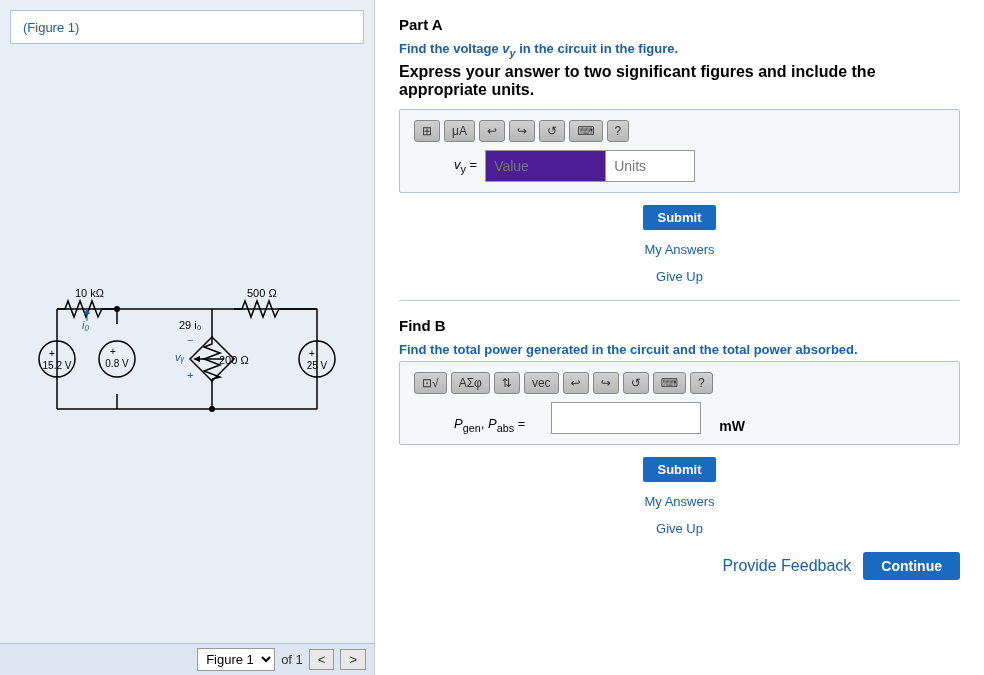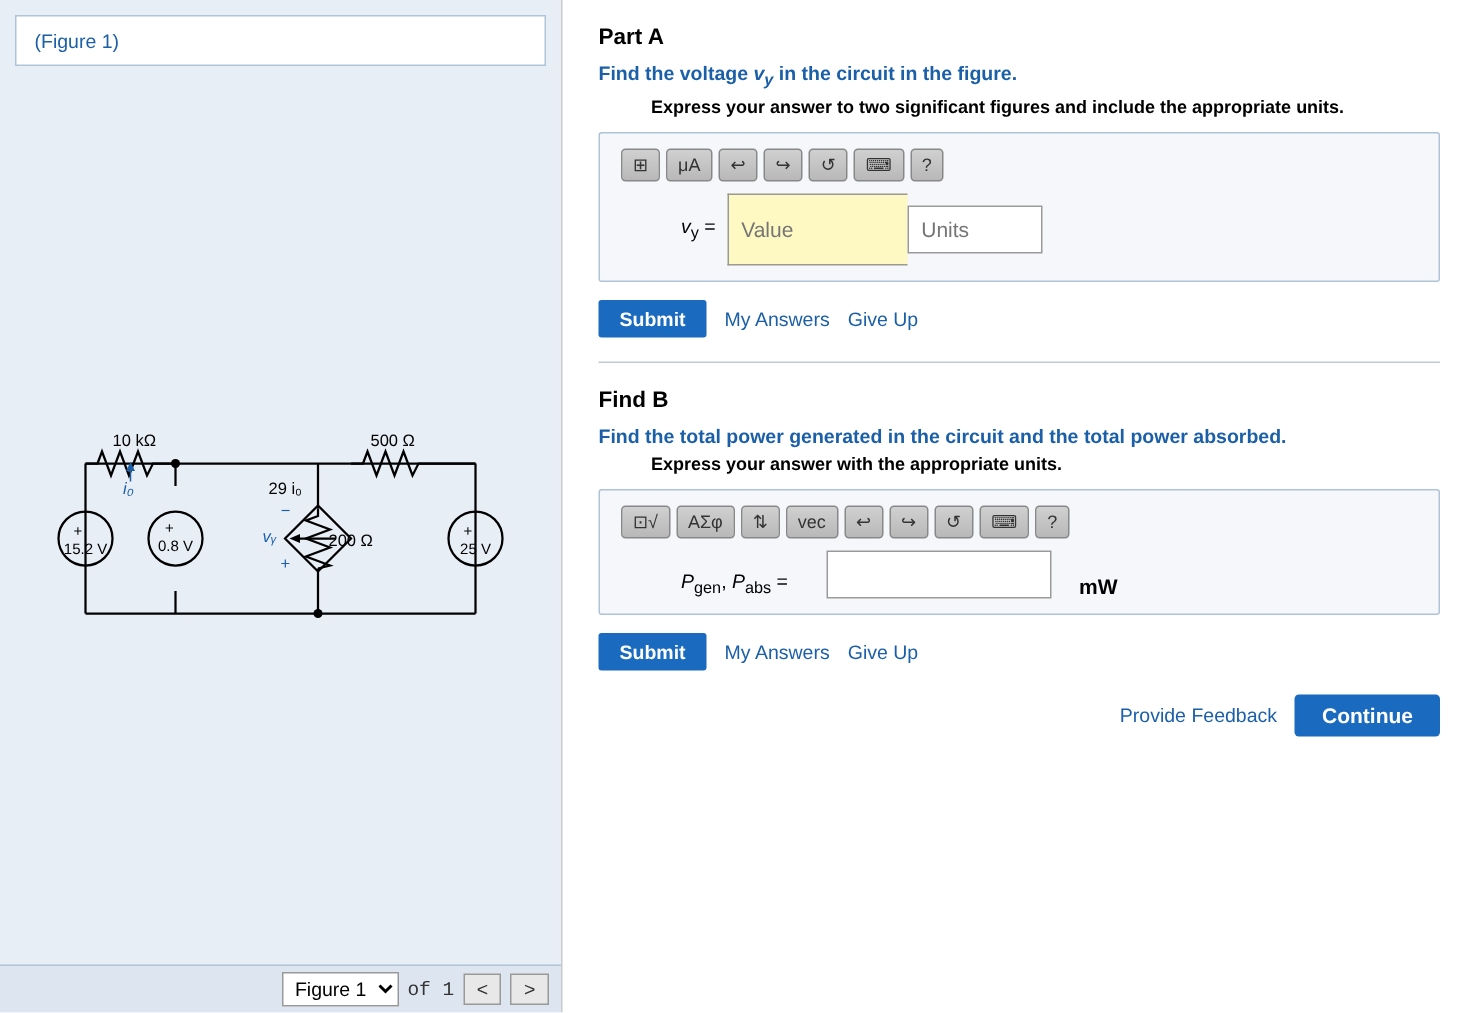--- a/index.html
+++ b/index.html
@@ -48,21 +48,20 @@
     }
     .figure-nav select {
       border: 1px solid #999;
       background: #fff;
       padding: 2px 4px;
       font-size: 13px;
     }
     .figure-nav-label {
       font-size: 13px;
       color: #333;
-      font-family: Liberation Mono, monospace;
     }
     .nav-btn {
       border: 1px solid #999;
       background: #e8e8e8;
       padding: 2px 8px;
       cursor: pointer;
       font-size: 13px;
       color: #333;
     }
 
@@ -88,25 +87,24 @@
       margin-bottom: 8px;
       color: #000;
     }
     .part-instruction {
       font-size: 13px;
       color: #1a5fa8;
       margin-bottom: 4px;
       font-weight: bold;
     }
     .part-note {
-      font-size: 12px;
+      font-size: 16px;
       font-weight: bold;
       color: #000;
       margin-bottom: 10px;
-      margin-left: 35px;
     }
 
     .answer-box {
       border: 1px solid #b0c4d8;
       background: #f5f7fb;
       padding: 10px 14px;
       margin-bottom: 12px;
       border-radius: 2px;
     }
 
@@ -146,22 +144,22 @@
     .input-label i {
       font-style: italic;
     }
     .value-input {
       border: 1px solid #999;
       border-right: none;
       padding: 4px 8px;
       width: 120px;
       font-size: 14px;
       color: #888;
-      background: #fef9c3;
-      height: 48px;
+      background: #4c1d95;
+      height: 32px;
     }
     .units-input {
       border: 1px solid #999;
       padding: 4px 8px;
       width: 90px;
       font-size: 14px;
       background: #fff;
       height: 32px;
     }
 
@@ -184,20 +182,21 @@
       font-weight: bold;
       color: #000;
     }
 
     
     .submit-row {
       display: flex;
       align-items: center;
       gap: 12px;
       margin-top: 10px;
+      flex-direction: column;
     }
     .submit-btn {
       background: #1a6bbf;
       color: #fff;
       border: none;
       padding: 5px 14px;
       font-size: 13px;
       font-weight: bold;
       cursor: pointer;
       border-radius: 2px;
@@ -220,21 +219,21 @@
     .feedback-row {
       display: flex;
       align-items: center;
       justify-content: flex-end;
       gap: 12px;
       margin-top: 16px;
     }
     .feedback-link {
       color: #1a5fa8;
       text-decoration: none;
-      font-size: 13px;
+      font-size: 16px;
       padding-left: 44px;
     }
     .continue-btn {
       background: #1a6bbf;
       color: #fff;
       border: none;
       padding: 6px 18px;
       font-size: 14px;
       font-weight: bold;
       cursor: pointer;
@@ -360,21 +359,20 @@
     </div>
   </div>
 
   <hr class="divider">
 
   <div>
     <div class="part-title">Find B</div>
     <div class="part-instruction">
       Find the total power generated in the circuit and the total power absorbed.
     </div>
-    <div class="part-note">Express your answer with the appropriate units.</div>
 
     <div class="answer-box">
 
       <div class="toolbar">
         <button class="toolbar-btn" title="Matrix">⊡√</button>
         <button class="toolbar-btn" title="Symbols">ΑΣφ</button>
         <button class="toolbar-btn" title="Arrows">⇅</button>
         <button class="toolbar-btn" title="Vector">vec</button>
         <button class="toolbar-btn" title="Undo">↩</button>
         <button class="toolbar-btn" title="Redo">↪</button>

